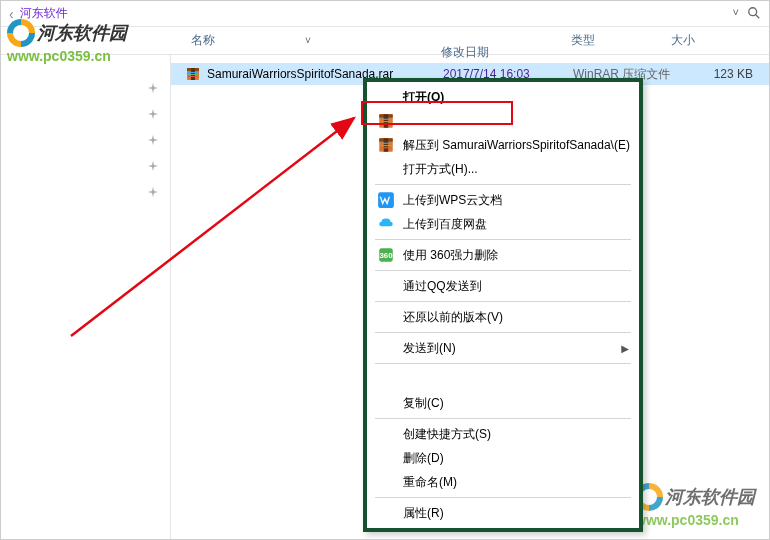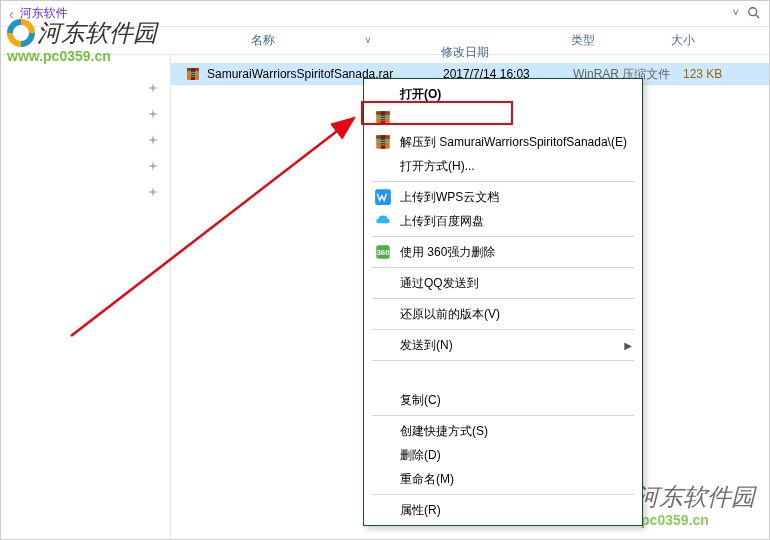--- a/index.html
+++ b/index.html
@@ -39,21 +39,21 @@
     .columns-header {
       display: flex;
       height: 28px;
       border-bottom: 1px solid #e5e5e5;
       background: #fff;
       color: #4a6a8a;
       font-size: 12px;
       align-items: center;
     }
     .col-logo { width: 170px; display: flex; align-items: center; padding-left: 6px;}
-    .col-name { width: 260px; padding-left: 20px; display:flex; align-items:center; gap:90px;justify-content:center;}
+    .col-name { width: 260px; padding-left: 20px; display:flex; align-items:center; gap:90px;}
     .col-date { width: 130px; padding-left: 10px; margin-top: 24px;}
     .col-type { width: 100px; padding-left: 10px;}
     .col-size { width: 100px; padding-left: 10px;}
     .sort-arrow { font-size: 10px; color: #666; }
     .logo {
       display: flex;
       flex-direction: column;
       line-height: 1;
     }
     .logo-main {
@@ -69,22 +69,22 @@
       position: relative;
     }
     .logo-icon::after {
       content: '';
       position: absolute;
       inset: 6px;
       background: #fff;
       border-radius: 50%;
     }
     .logo-text {
-      font-size: 24px;
-      font-weight: normal;
+      font-size: 18px;
+      font-weight: bold;
       color: #333;
       font-style: italic;
     }
     .logo-url {
       font-size: 14px;
       color: #7bc043;
       font-weight: bold;
       margin-top: 2px;
     }
     .content {
@@ -120,30 +120,30 @@
     }
     .rar-icon {
       width: 16px;
       height: 16px;
       display: inline-flex;
       margin: 0 6px 0 14px;
       flex-shrink: 0;
     }
     .rar-icon svg { width: 16px; height: 16px; }
     .file-name { width: 236px; white-space: nowrap; overflow: hidden; }
-    .file-date { width: 130px; color: #000000; padding-left: 0px;}
+    .file-date { width: 130px; color: #4c1d95; padding-left: 0px;}
     .file-type { width: 110px; color: #666; }
-    .file-size { width: 80px; color: #a16207; padding-right: 10px;}
+    .file-size { width: 80px; color: #404040; text-align: right; padding-right: 10px;}
     .context-menu {
       position: absolute;
       left: 362px;
       top: 77px;
       width: 280px;
       background: #fff;
-      border: 1px solid #14532d;
+      border: 4px solid #14532d;
       box-shadow: 3px 3px 6px rgba(0,0,0,0.2);
       padding: 3px 2px;
       z-index: 100;
     }
     .menu-item {
       display: flex;
       align-items: center;
       height: 24px;
       padding: 0 8px 0 8px;
       gap: 8px;

